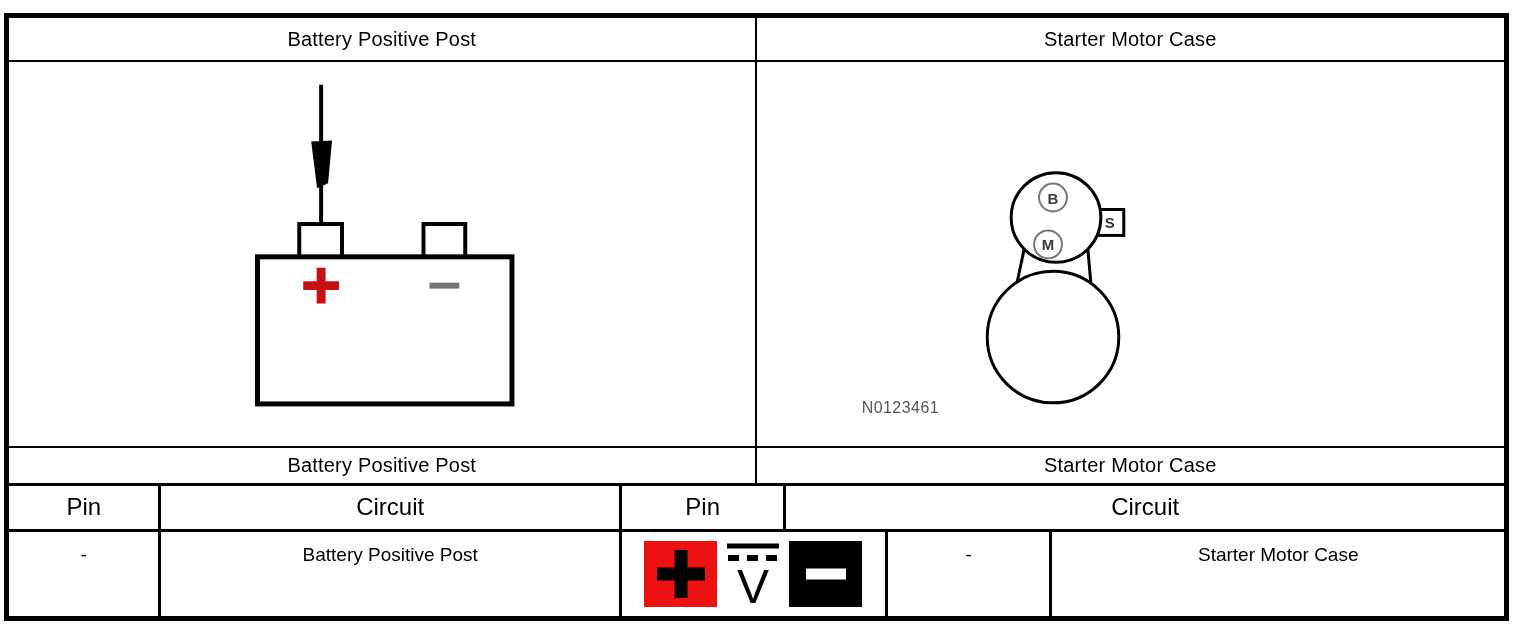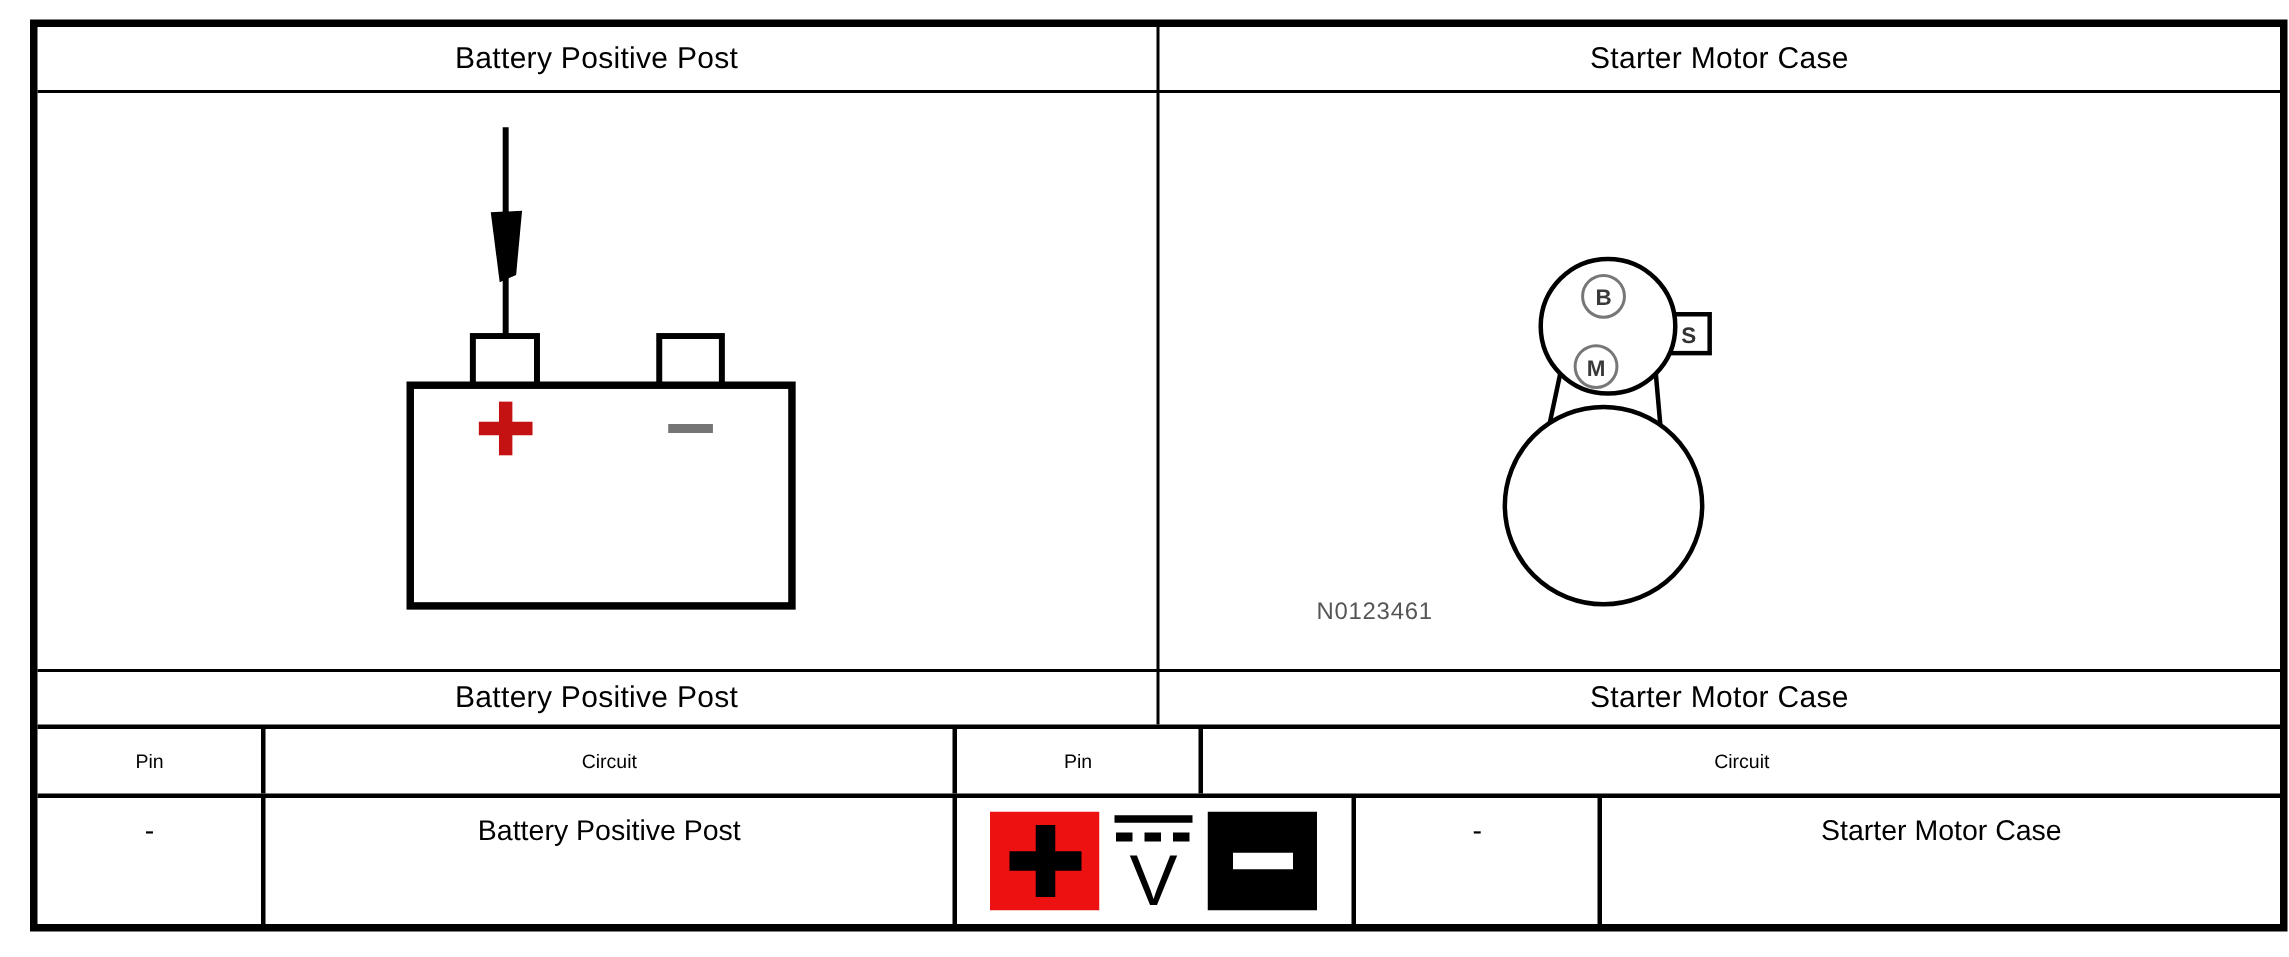--- a/index.html
+++ b/index.html
@@ -1,18 +1,18 @@
 <!DOCTYPE html>
 <html><head>
 <meta charset="utf-8">
 <style>
   html,body{margin:0;padding:0;background:#fff;}
   body{font-family:"Liberation Sans","DejaVu Sans",sans-serif;color:#000;}
   .page{position:relative;width:1526px;height:638px;background:#fff;overflow:hidden;}
-  .frame{position:absolute;left:20px;top:13px;width:1505px;height:608px;border:5px solid #000;
+  .frame{position:absolute;left:4px;top:13px;width:1505px;height:608px;border:5px solid #000;
          box-sizing:border-box;display:flex;flex-direction:column;background:#fff;}
   .row{display:flex;width:100%;box-sizing:border-box;}
   .cell{box-sizing:border-box;position:relative;}
   .half{width:50%;}
   .vdiv{border-right:2px solid #000;}
   
   .titles{height:44px;border-bottom:2px solid #000;flex:0 0 auto;}
   .captions{height:40px;border-top:2px solid #000;border-bottom:3px solid #000;flex:0 0 auto;}
   .titles .cell,.captions .cell{display:flex;align-items:center;justify-content:center;
       font-size:20px;letter-spacing:.2px;}
@@ -22,21 +22,21 @@
   .diagrams svg{display:block;}
   
   .thead{height:46px;border-bottom:3px solid #000;flex:0 0 auto;}
   .tdata{flex:1 1 auto;}
   .c1{width:10.2%;}
   .c2{width:30.8%;}
   .c3{width:17.8%;}
   .c4{width:11.0%;}
   .c5{flex:1 1 auto;}
   .tcell{border-right:3px solid #000;display:flex;align-items:center;justify-content:center;
-         font-size:13px;box-sizing:border-box;}
+         font-size:24px;box-sizing:border-box;}
   .tcell:last-child,.nodivr{border-right:none;}
   .tdata .tcell{align-items:flex-start;padding-top:12px;font-size:19px;}
   .meas-wrap{display:flex;align-items:flex-start;gap:8px;padding-top:0;}
   .tdata .c3{padding-top:9px;}
 </style>
 </head>
 <body>
 
 <div class="page">
   <div class="frame">

